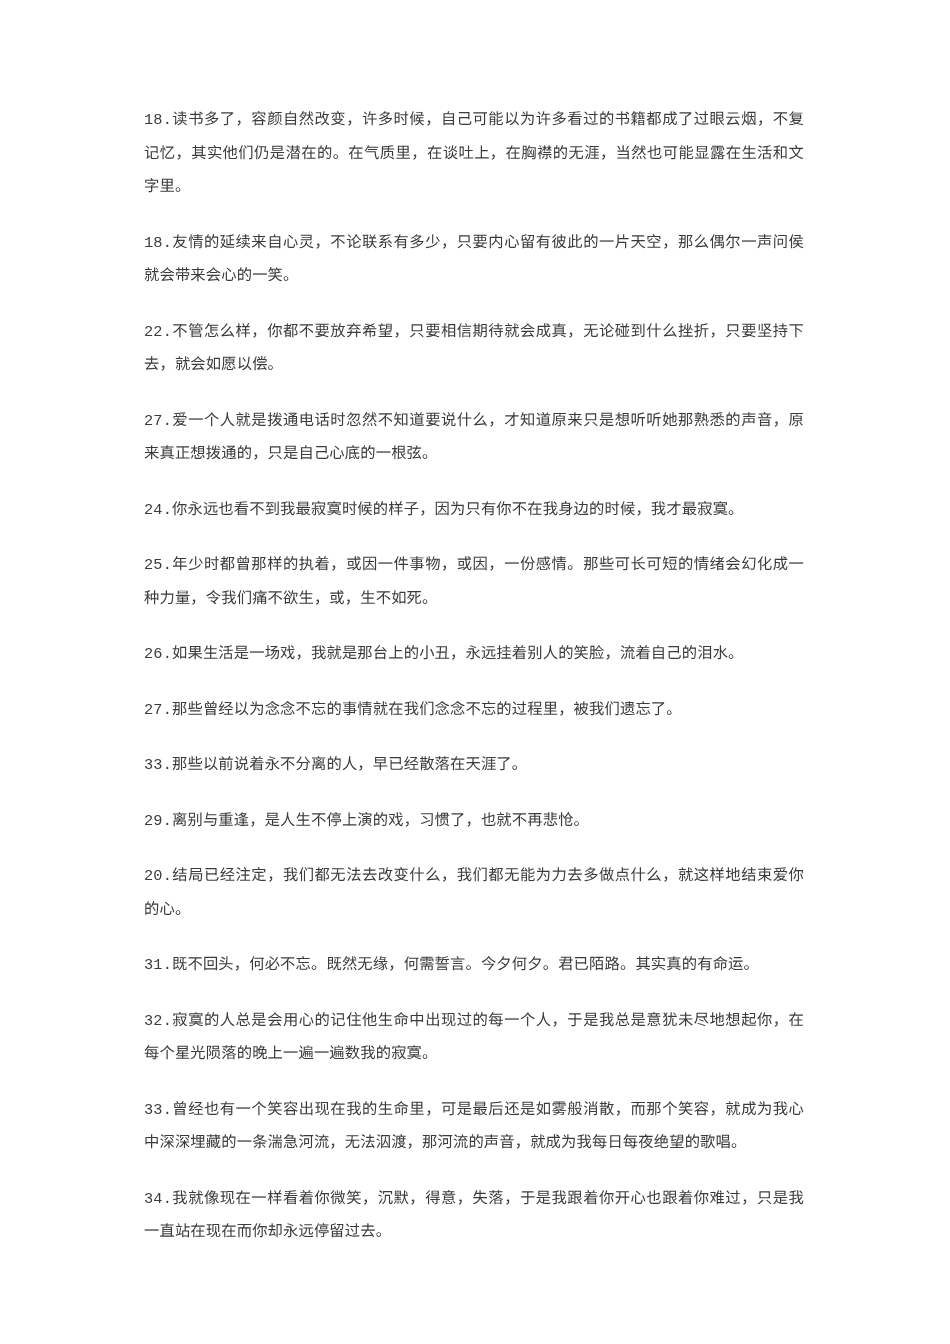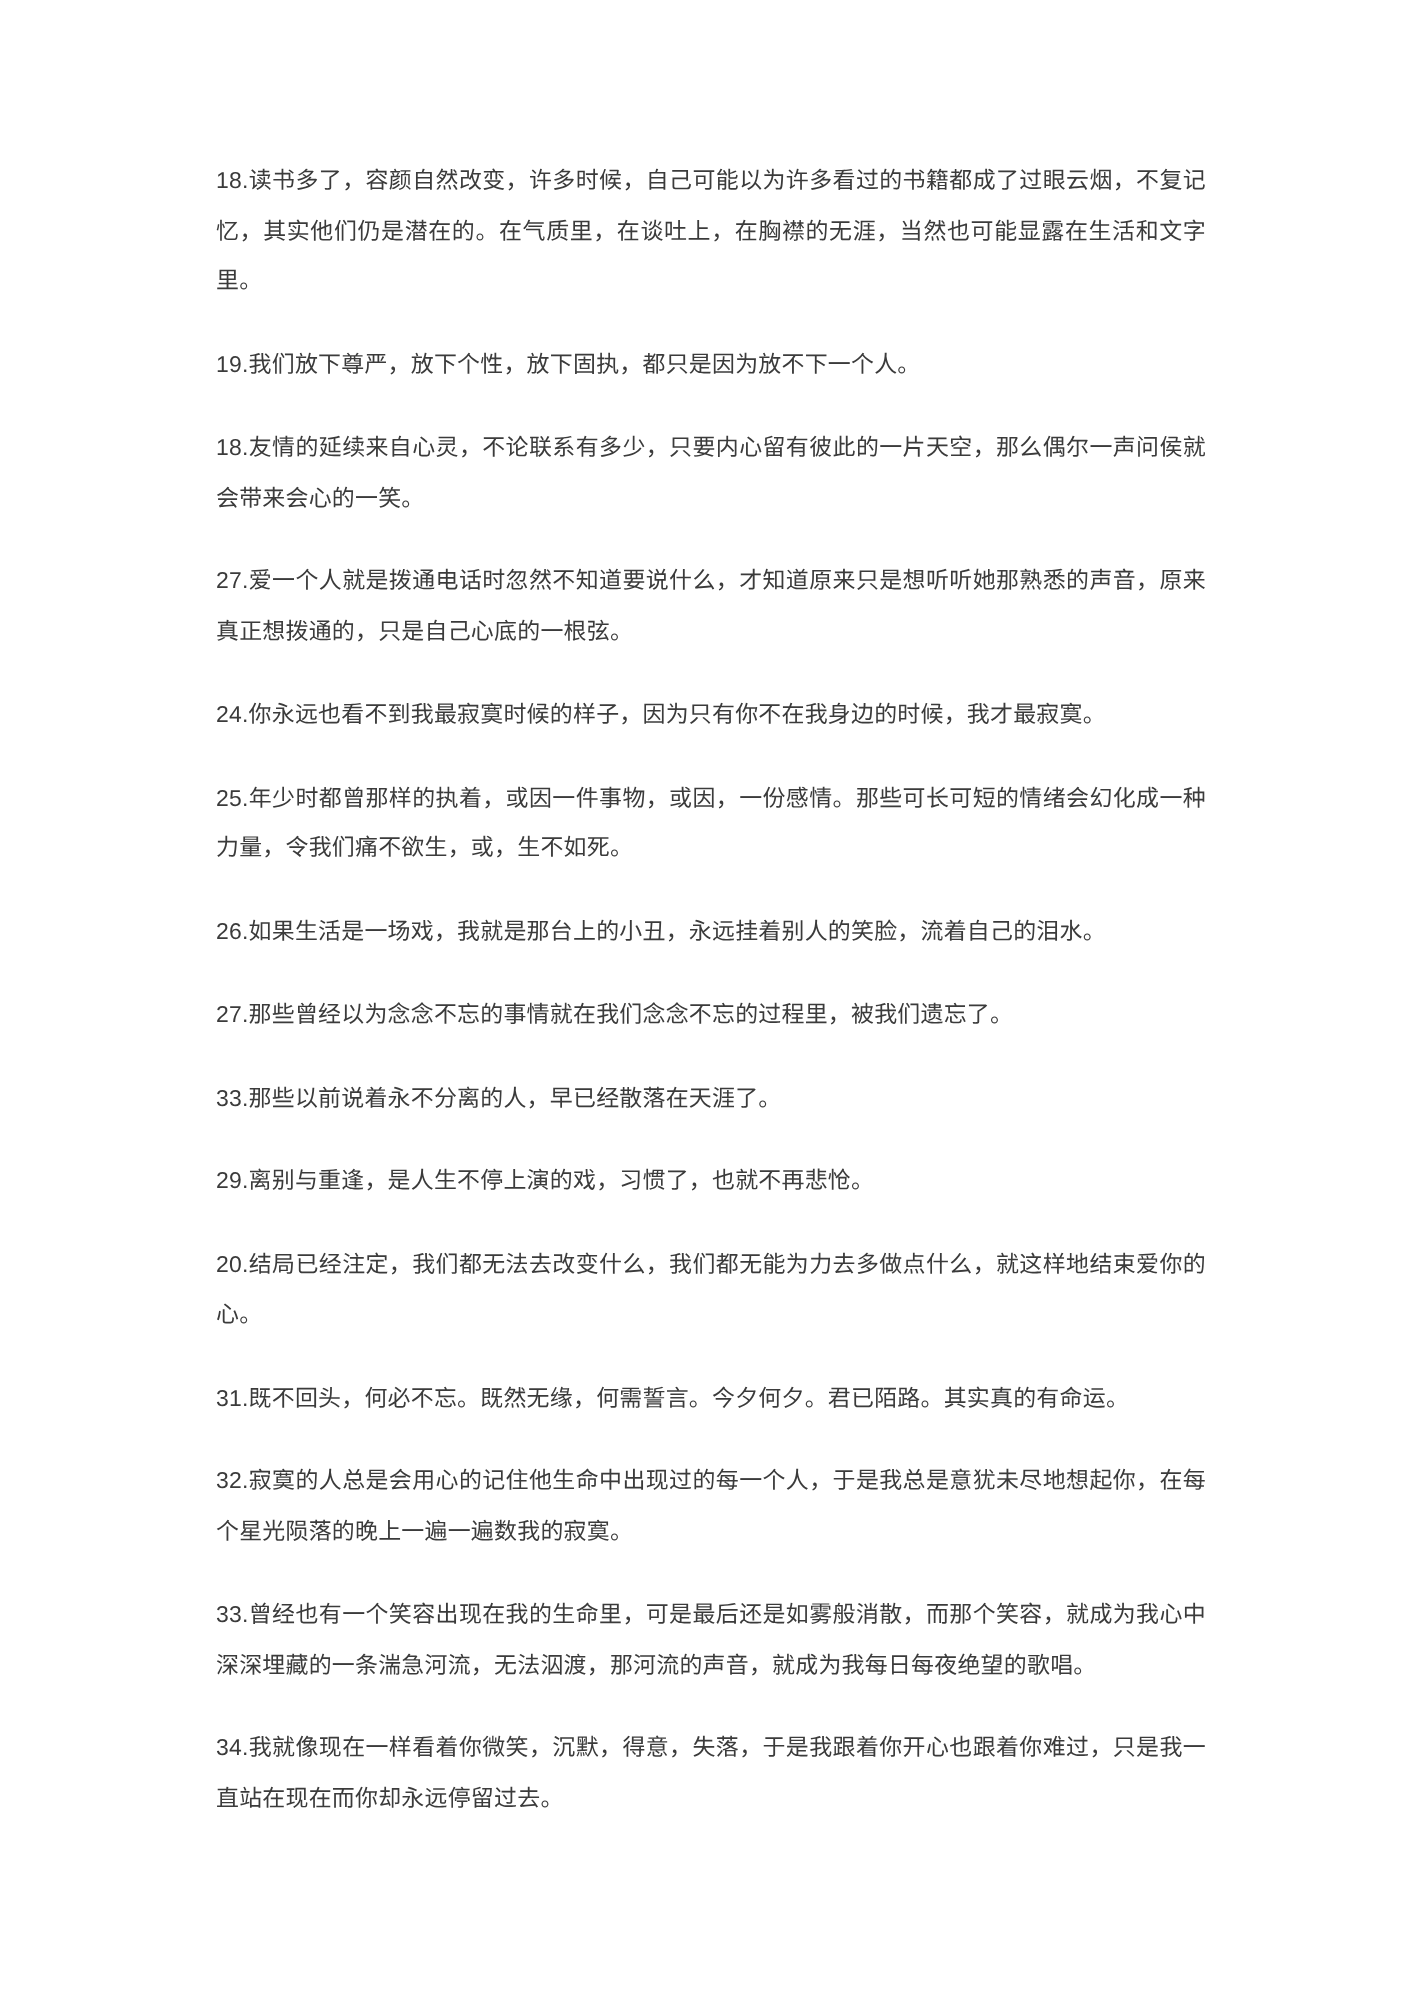--- a/index.html
+++ b/index.html
@@ -7,21 +7,21 @@
     margin: 0;
     padding: 0;
     background: #ffffff;
   }
   .page {
     position: relative;
     width: 950px;
     height: 1344px;
     background: #ffffff;
     overflow: hidden;
-    font-family: Liberation Sans, sans-serif;
+    font-family: Liberation Mono, monospace;
   }
   .content {
     position: absolute;
     left: 144px;
     top: 104px;
     width: 660px;
   }
   .para {
     margin: 0 0 22px 0;
     font-size: 15.3px;
@@ -36,22 +36,22 @@
   .para:last-child {
     margin-bottom: 0;
   }
 </style>
 </head>
 <body>
 
 <div class="page">
   <div class="content">
     <p class="para">18.读书多了，容颜自然改变，许多时候，自己可能以为许多看过的书籍都成了过眼云烟，不复记忆，其实他们仍是潜在的。在气质里，在谈吐上，在胸襟的无涯，当然也可能显露在生活和文字里。</p>
-    <p class="para">19.我们放下尊严，放下个性，放下固执，都只是因为放不下一个人。</p>
     <p class="para">18.友情的延续来自心灵，不论联系有多少，只要内心留有彼此的一片天空，那么偶尔一声问侯就会带来会心的一笑。</p>
+    <p class="para">22.不管怎么样，你都不要放弃希望，只要相信期待就会成真，无论碰到什么挫折，只要坚持下去，就会如愿以偿。</p>
     <p class="para">27.爱一个人就是拨通电话时忽然不知道要说什么，才知道原来只是想听听她那熟悉的声音，原来真正想拨通的，只是自己心底的一根弦。</p>
     <p class="para">24.你永远也看不到我最寂寞时候的样子，因为只有你不在我身边的时候，我才最寂寞。</p>
     <p class="para">25.年少时都曾那样的执着，或因一件事物，或因，一份感情。那些可长可短的情绪会幻化成一种力量，令我们痛不欲生，或，生不如死。</p>
     <p class="para">26.如果生活是一场戏，我就是那台上的小丑，永远挂着别人的笑脸，流着自己的泪水。</p>
     <p class="para">27.那些曾经以为念念不忘的事情就在我们念念不忘的过程里，被我们遗忘了。</p>
     <p class="para">33.那些以前说着永不分离的人，早已经散落在天涯了。</p>
     <p class="para">29.离别与重逢，是人生不停上演的戏，习惯了，也就不再悲怆。</p>
     <p class="para">20.结局已经注定，我们都无法去改变什么，我们都无能为力去多做点什么，就这样地结束爱你的心。</p>
     <p class="para">31.既不回头，何必不忘。既然无缘，何需誓言。今夕何夕。君已陌路。其实真的有命运。</p>
     <p class="para">32.寂寞的人总是会用心的记住他生命中出现过的每一个人，于是我总是意犹未尽地想起你，在每个星光陨落的晚上一遍一遍数我的寂寞。</p>

